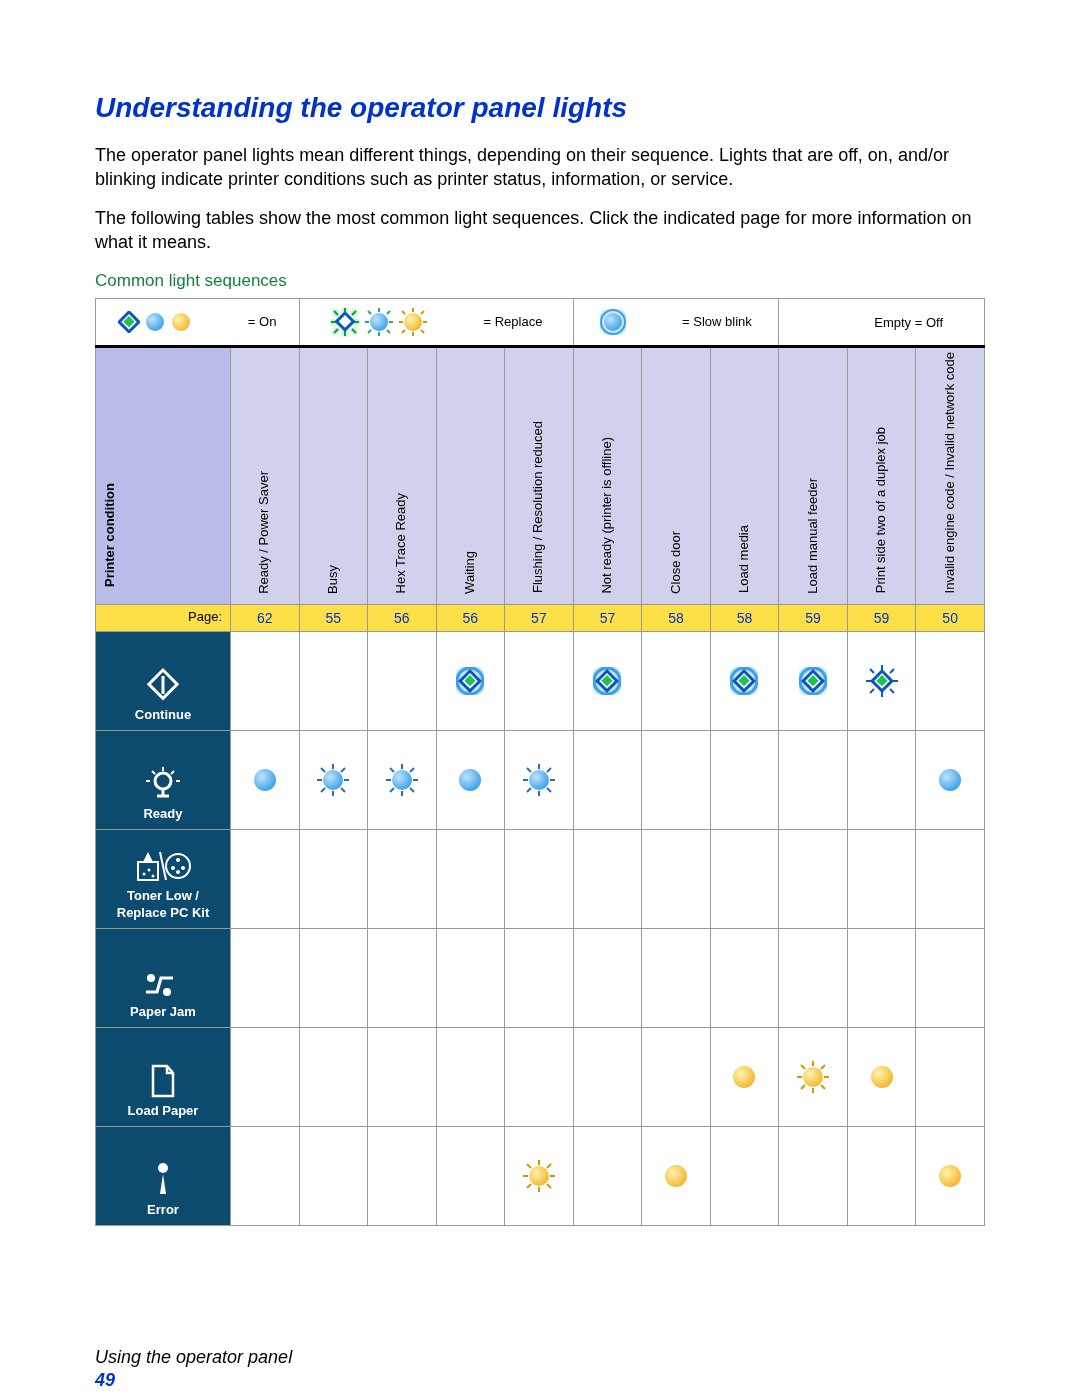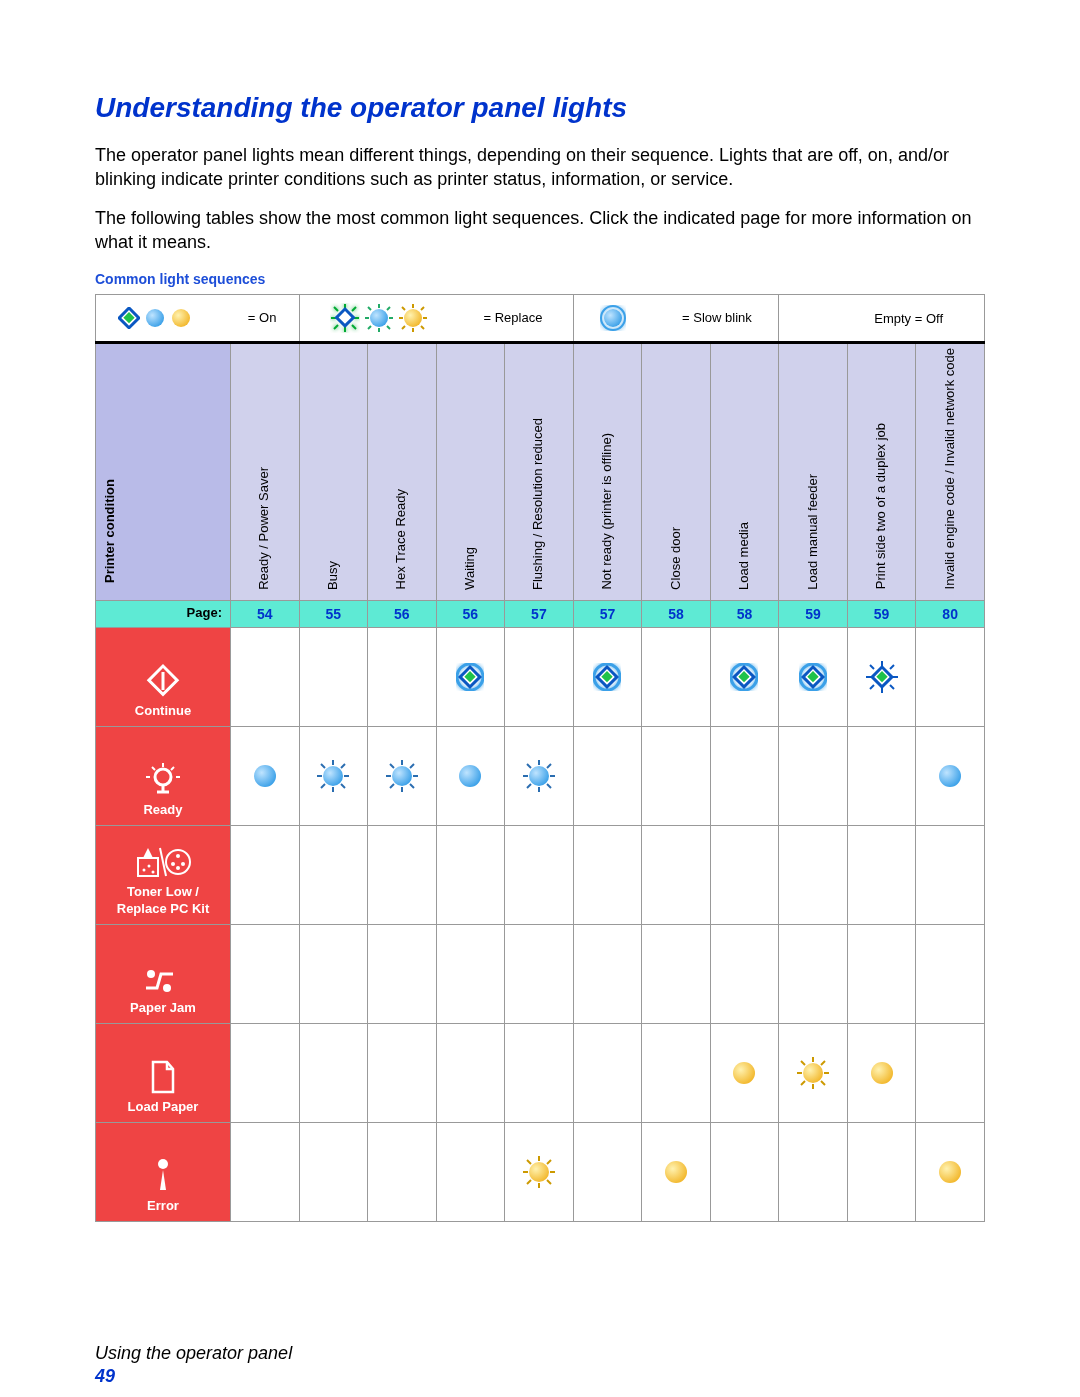--- a/index.html
+++ b/index.html
@@ -14,23 +14,23 @@
   }
   h1 {
     color: #0033cc;
     font-style: italic;
     font-weight: bold;
     font-size: 28px;
     margin: 0 0 18px 0;
   }
   p { margin: 0 0 16px 0; }
   .tbl-title {
-    color: #1d4ed8;
-    font-weight: bold;
-    font-size: 14px;
+    color: #15803d;
+    font-weight: normal;
+    font-size: 17px;
     margin: 10px 0 6px 0;
   }
   table {
     border-collapse: collapse;
     width: 100%;
     table-layout: fixed;
   }
   td, th {
     border: 1px solid #999;
     padding: 0;
@@ -52,25 +52,25 @@
   }
   .vcol {
     writing-mode: vertical-rl;
     transform: rotate(180deg);
     font-size: 13px;
     white-space: nowrap;
     display: inline-block;
     padding: 6px 0 4px 0;
   }
   .hdr-row td { height: 148px; vertical-align: bottom;}
-  .page-row td { background:#5eead4; height:26px; font-weight:bold; color:#0033cc; font-size:14px;}
+  .page-row td { background:#fde047; height:26px; font-weight:normal; color:#0033cc; font-size:14px;}
   .page-row td.page-label { text-align:right; padding-right:8px; color:#000; font-size:13px;}
   .body-row td { height: 92px; }
   .rowhead {
-    background:#ef4444;
+    background:#0c4a6e;
     color:#fff;
     font-weight:bold;
     font-size:13px;
     text-align:center;
     vertical-align: bottom;
     padding-bottom:6px;
     width: 135px;
   }
   .rowhead .iconwrap { display:block; margin-bottom:4px;}
   
@@ -209,31 +209,31 @@
   <td><span class="vcol">Not ready (printer is offline)</span></td>
   <td><span class="vcol">Close door</span></td>
   <td><span class="vcol">Load media</span></td>
   <td><span class="vcol">Load manual feeder</span></td>
   <td><span class="vcol">Print side two of a duplex job</span></td>
   <td><span class="vcol">Invalid engine code / Invalid network code</span></td>
 </tr>
 
 <tr class="page-row">
   <td class="page-label">Page:</td>
-  <td><a class="pg">54</a></td>
+  <td><a class="pg">62</a></td>
   <td><a class="pg">55</a></td>
   <td><a class="pg">56</a></td>
   <td><a class="pg">56</a></td>
   <td><a class="pg">57</a></td>
   <td><a class="pg">57</a></td>
   <td><a class="pg">58</a></td>
   <td><a class="pg">58</a></td>
   <td><a class="pg">59</a></td>
   <td><a class="pg">59</a></td>
-  <td><a class="pg">80</a></td>
+  <td><a class="pg">50</a></td>
 </tr>
 
 </tbody>
     <tbody id="body-rows">
       <tr class="body-row">
         <td class="rowhead"><span class="iconwrap"><svg width="36" height="36">
               <rect x="18" y="3" width="20" height="20" transform="rotate(45 18 3)" fill="none" stroke="#fff" stroke-width="3"></rect>
               <line x1="18" y1="9" x2="18" y2="27" stroke="#fff" stroke-width="3"></line>
             </svg></span><span>Continue</span></td>
         <td></td>

